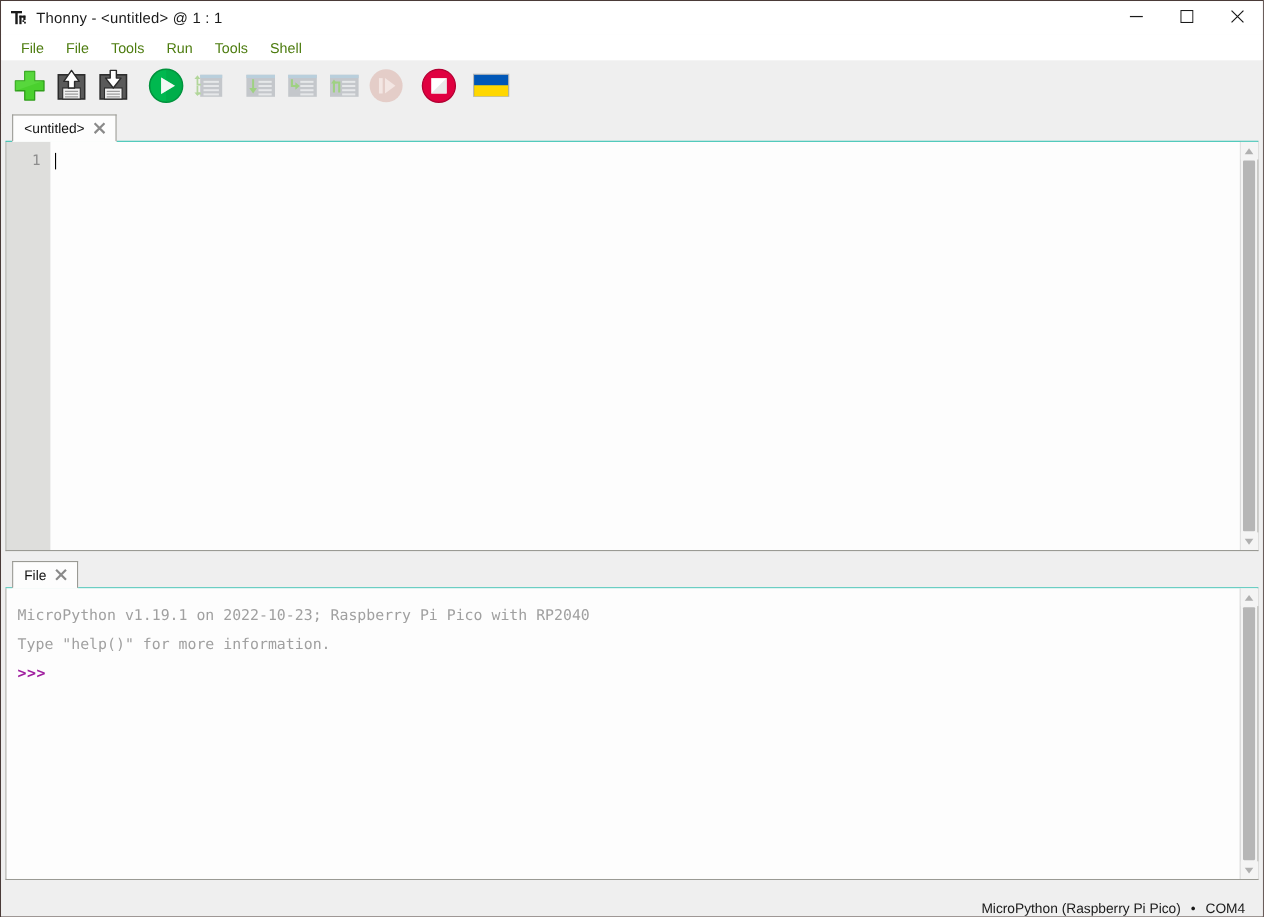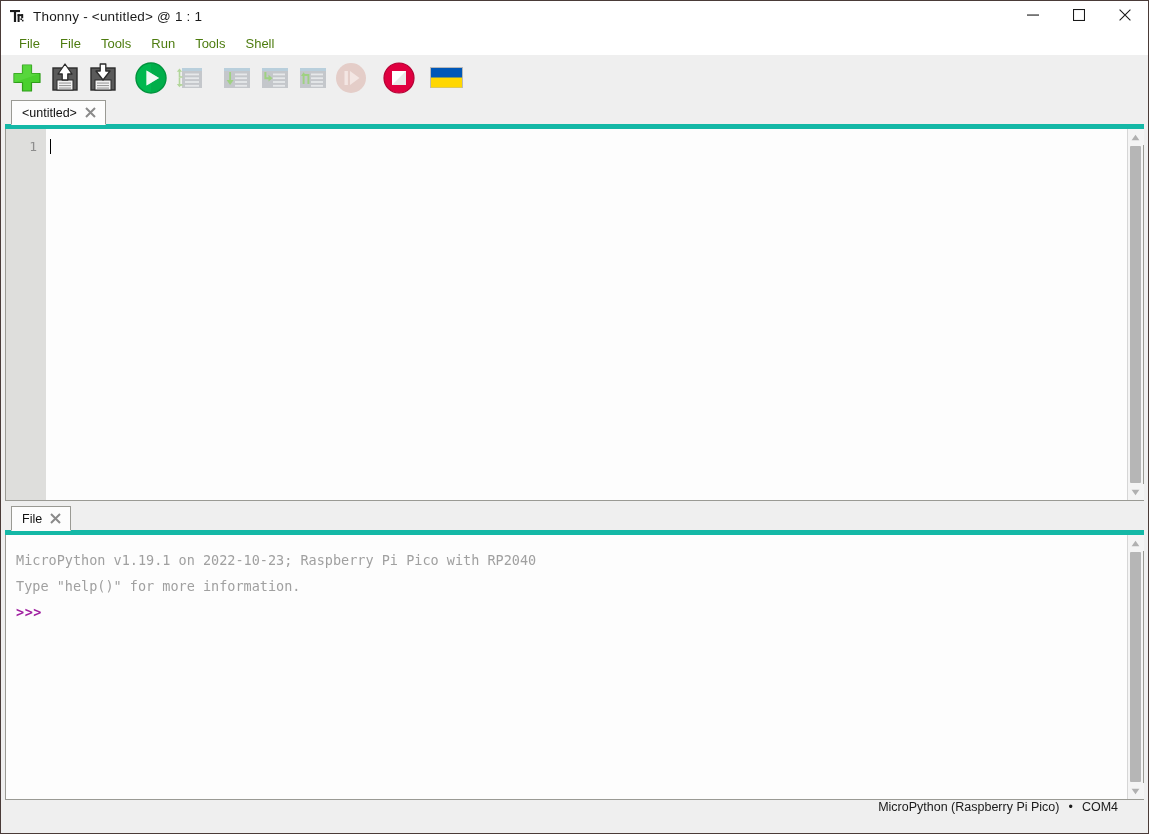--- a/index.html
+++ b/index.html
@@ -121,21 +121,21 @@
   .pane.editor-pane { height: 398px; }
   .pane.shell-pane { flex: 1; }
 
   .tabstrip {
     height: 26px;
     min-height: 26px;
     background: #efefef;
     display: flex;
     align-items: flex-end;
     position: relative;
-    border-bottom: 5px solid #14b8a6;
+    border-bottom: 1px solid #14b8a6;
     padding-left: 6px;
   }
   .tab {
     height: 25px;
     background: #fdfdfd;
     border: 1px solid #9a9a94;
     border-bottom: 1px solid #fdfdfd;
     display: flex;
     align-items: center;
     padding: 0 8px 0 10px;
@@ -253,23 +253,23 @@
     background: #efefef;
     cursor: default;
   }
 
   
   .statusbar {
     height: 33px;
     min-height: 27px;
     background: #efefef;
     display: flex;
-    align-items: flex-start;
+    align-items: flex-end;
     justify-content: flex-end;
-    padding-right: 30px;
+    padding-right: 16px;
     gap: 9px;
   }
   .status-text {
     font-size: 12.5px;
     color: #1a1a1a;
     white-space: nowrap;
   }
   .status-dot { font-size: 12.5px; color: #1a1a1a; }
 </style>
 </head>

